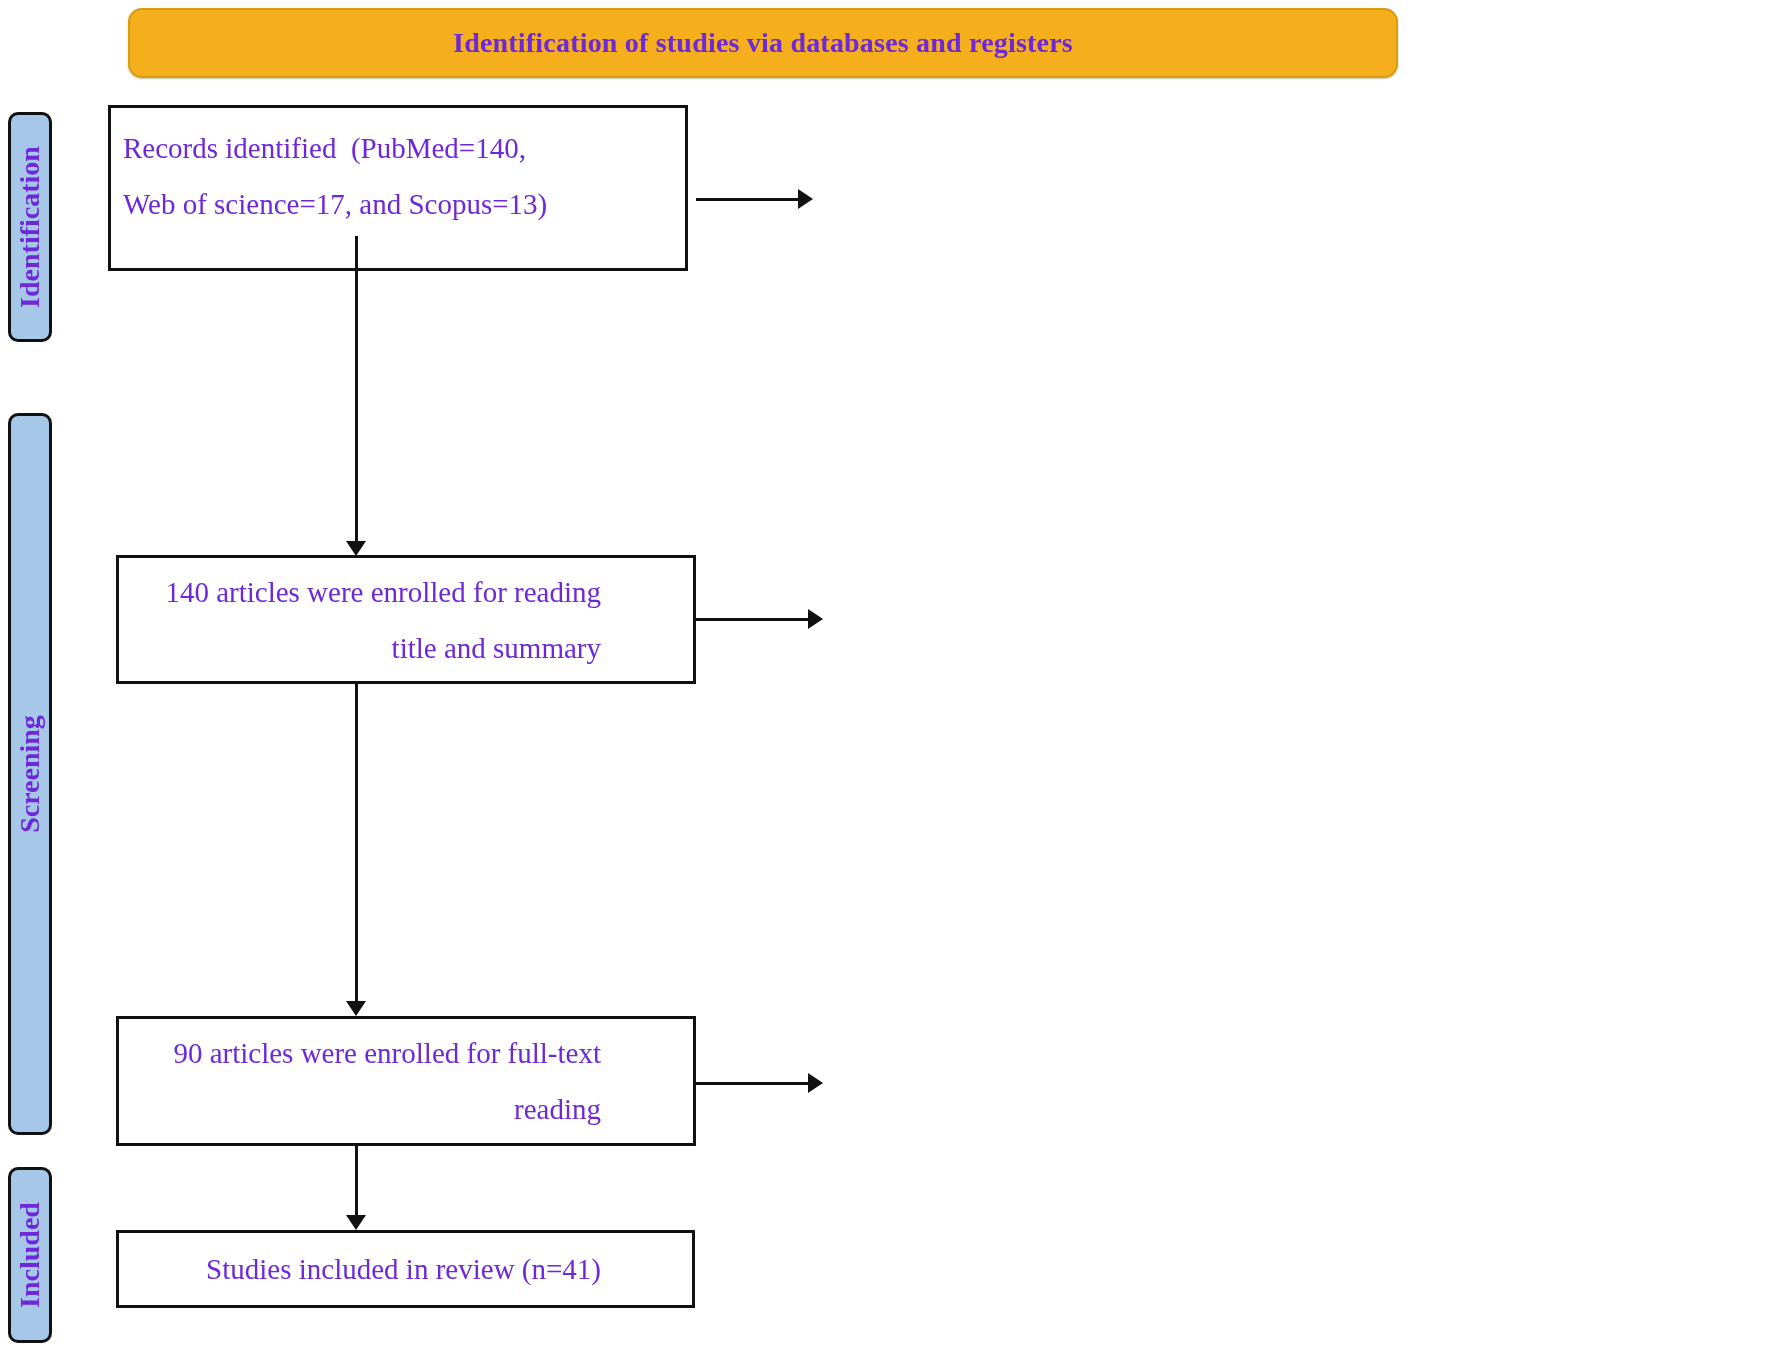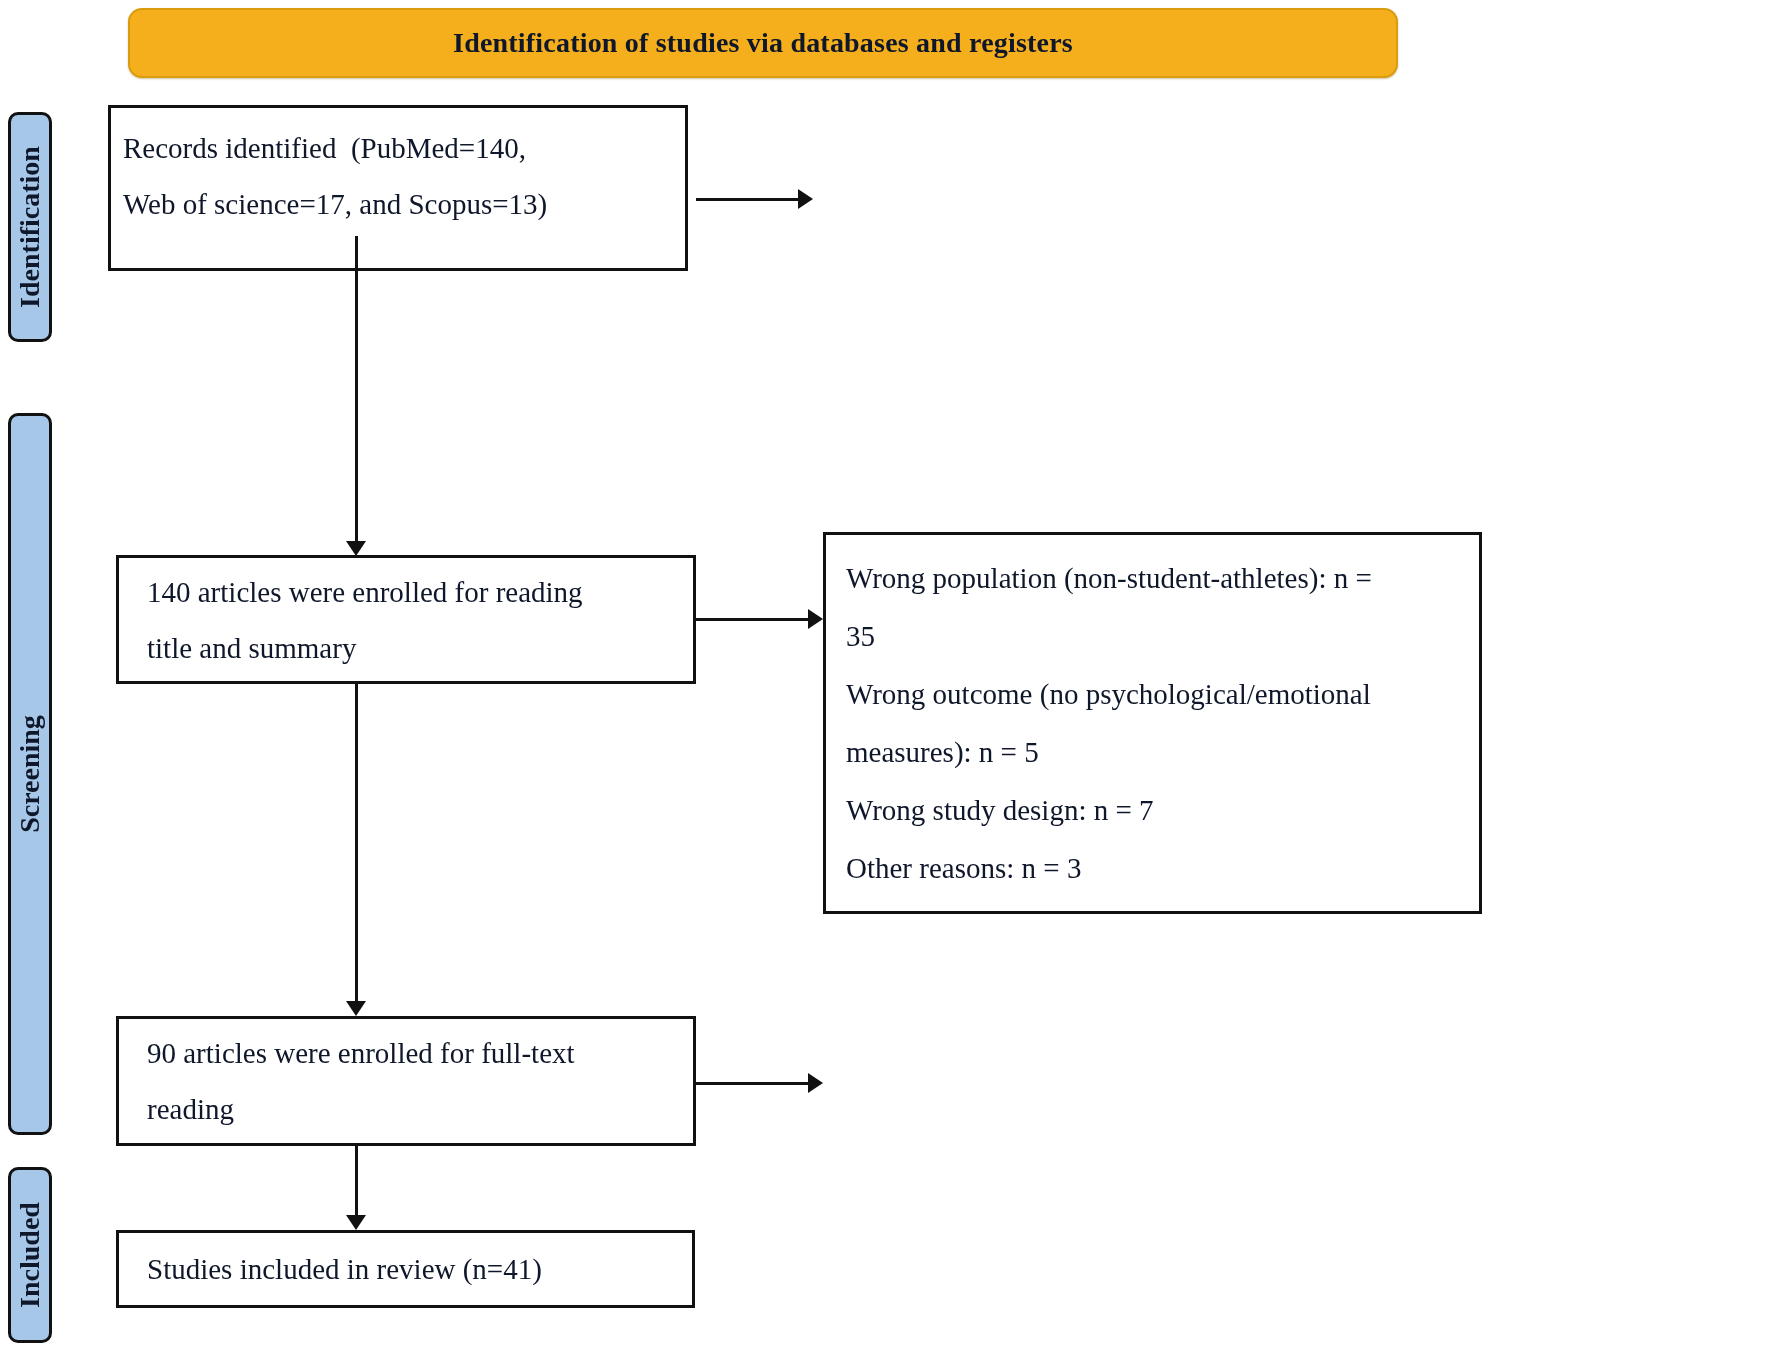--- a/index.html
+++ b/index.html
@@ -2,21 +2,21 @@
 <html><head>
 <meta charset="utf-8">
 <style>
   html, body { margin: 0; padding: 0; background: #ffffff; }
   .canvas {
     position: relative;
     width: 1772px;
     height: 1351px;
     background: #ffffff;
     font-family: "Liberation Serif", "DejaVu Serif", serif;
-    color: #0f172a;
+    color: #6d28d9;
     overflow: hidden;
   }
 
   
   .banner {
     position: absolute;
     left: 128px; top: 8px;
     width: 1266px; height: 66px;
     background: #F6AF1C;
     border: 2px solid #D99C0E;
@@ -60,21 +60,21 @@
     white-space: pre;
   }
 
   
   #box-records  { left: 108px; top: 105px;  width: 580px; height: 166px; }
   #box-records .txt { padding: 12px 0 0 12px; line-height: 56px; }
 
   #box-titles   { left: 116px; top: 555px;  width: 580px; height: 129px; display: flex; align-items: center; }
   #box-fulltext { left: 116px; top: 1016px; width: 580px; height: 130px; display: flex; align-items: center; font-family: Liberation Serif, serif; }
   #box-included { left: 116px; top: 1230px; width: 579px; height: 78px;  display: flex; align-items: center; }
-  .center-wrap { width: 482px; text-align: left; line-height: 56px; margin-left: 28px; }
+  .center-wrap { width: 482px; text-align: right; line-height: 56px; }
   #box-included .center-wrap { line-height: 34px; }
 
   
   #box-excl-1 { left: 813px; top: 133px; width: 955px; height: 254px; }
   #box-excl-1 .txt { padding: 26px 0 0 18px; line-height: 70px; }
 
   #box-excl-2 { left: 823px; top: 532px; width: 659px; height: 382px; }
   #box-excl-2 .txt { padding: 14px 0 0 20px; line-height: 58px; }
 
   #box-excl-3 { left: 823px; top: 978px; width: 772px; height: 225px; }
@@ -142,28 +142,20 @@
   <div class="box" id="box-fulltext">
     <div class="txt center-wrap">90 articles were enrolled for full-text
 reading</div>
   </div>
 
   <div class="box" id="box-included">
     <div class="txt center-wrap">Studies included in review (n=41)</div>
   </div>
 
 
-  <div class="box" id="box-excl-2">
-    <div class="txt">Wrong population (non-student-athletes): n =
-35
-Wrong outcome (no psychological/emotional
-measures): n = 5
-Wrong study design: n = 7
-Other reasons: n = 3</div>
-  </div>
 
 
   <div class="vline" id="a1-line"></div>
   <div class="head-down" id="a1-head"></div>
 
   <div class="vline" id="a2-line"></div>
   <div class="head-down" id="a2-head"></div>
 
   <div class="vline" id="a3-line"></div>
   <div class="head-down" id="a3-head"></div>

